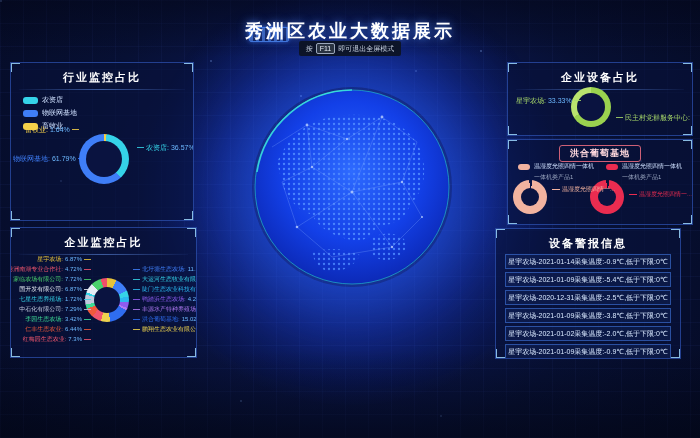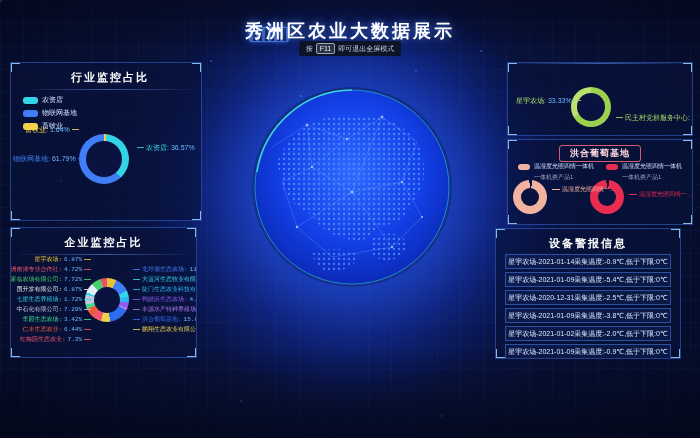--- a/index.html
+++ b/index.html
@@ -37,22 +37,22 @@
      linear-gradient(#9fd9ff,#9fd9ff) left 0 top 0/1px 9px,
      linear-gradient(#9fd9ff,#9fd9ff) right 0 top 0/9px 1px,
      linear-gradient(#9fd9ff,#9fd9ff) right 0 top 0/1px 9px,
      linear-gradient(#9fd9ff,#9fd9ff) left 0 bottom 0/9px 1px,
      linear-gradient(#9fd9ff,#9fd9ff) left 0 bottom 0/1px 9px,
      linear-gradient(#9fd9ff,#9fd9ff) right 0 bottom 0/9px 1px,
      linear-gradient(#9fd9ff,#9fd9ff) right 0 bottom 0/1px 9px;
      background-repeat:no-repeat;opacity:.85;}
   .pt{margin:0;padding:7px 0 4px;text-align:center;font-size:11px;font-weight:bold;color:#ffffff;letter-spacing:2px;}
   .div{height:1px;margin:0 8px;background:linear-gradient(90deg, rgba(80,130,255,.05), rgba(110,160,255,.5), rgba(80,130,255,.05));}
-  .p1{left:10px;top:62px;width:182px;height:157px;padding-left:8px;}
-  .p2{left:10px;top:227px;width:185px;height:129px;font-family:Liberation Mono, monospace;}
+  .p1{left:10px;top:62px;width:182px;height:157px;}
+  .p2{left:10px;top:227px;width:185px;height:129px;}
   .p3{left:507px;top:62px;width:184px;height:72px;}
   .p4{left:507px;top:139px;width:184px;height:84px;}
   .p5{left:495px;top:228px;width:184px;height:129px;}
   
   .donut{position:absolute;border-radius:50%;}
   .hole{position:absolute;border-radius:50%;background:#0a1340;}
   
   .lg{position:absolute;display:flex;flex-direction:column;gap:3px;}
   .lg-row{display:flex;align-items:center;gap:4px;}
   .sw{width:15px;height:7px;border-radius:3px;flex:0 0 auto;}
@@ -278,20 +278,21 @@
         <div class="lab">
           <span class="dash" style="background: rgb(237, 210, 78);"></span>
           <span class="nm" style="color: rgb(237, 210, 78);">鹏翔生态农业有限公司:</span>
 
         </div>
       </div>
   </div>
 
   <div class="panel p3">
     <i class="corners"></i>
+    <h2 class="pt">企业设备占比</h2>
     <div class="div"></div>
     <div class="donut" style="left: 63px; top: 24px; width: 40px; height: 40px; background: conic-gradient(rgb(154, 210, 79) 0%, rgb(154, 210, 79) 66.67%, rgb(185, 227, 110) 66.67%, rgb(185, 227, 110) 100%);">
       <span class="hole" style="inset:6px;"></span>
     </div>
     <div class="lab lab-a dev-l">
       <span class="nm">星宇农场:</span>
       <span class="vl">33.33%</span>
       <span class="dash" style="background:#a8d96a;"></span>
     </div>
     <div class="lab lab-a dev-r">

